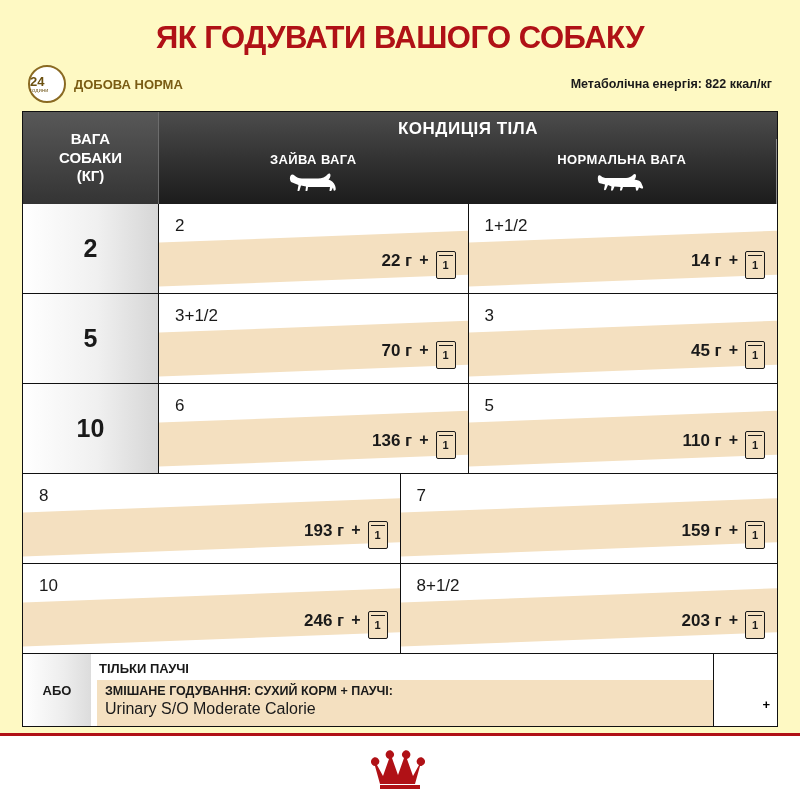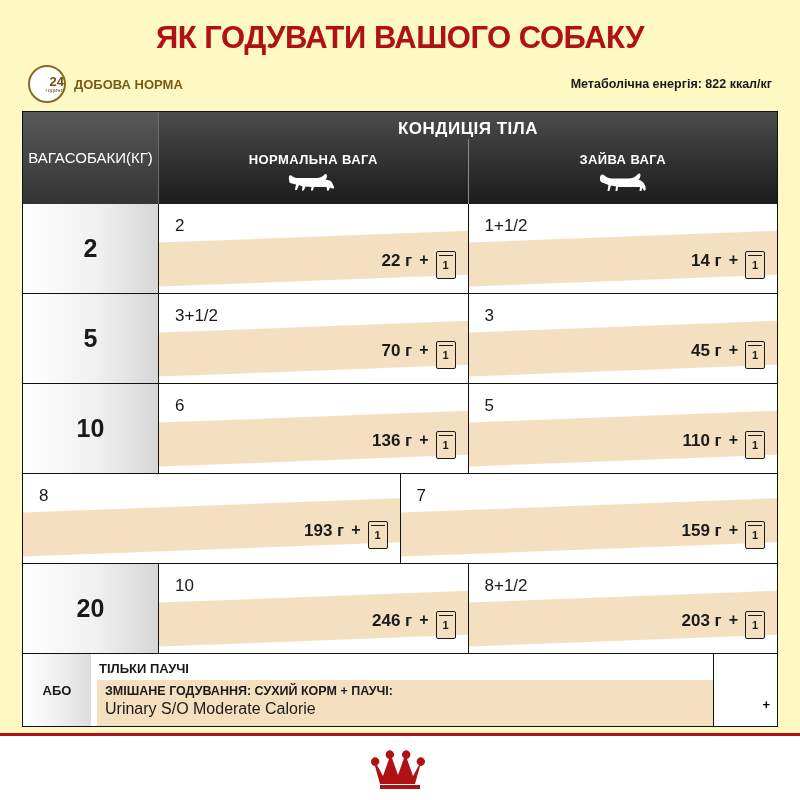--- a/index.html
+++ b/index.html
@@ -43,21 +43,21 @@
     gap: 8px;
   }
   .clock {
     width: 34px;
     height: 34px;
     border-radius: 50%;
     border: 2px solid #8a6a22;
     color: #6b5010;
     display: flex;
     flex-direction: column;
-    align-items: flex-end;
+    align-items: flex-start;
     justify-content: center;
     line-height: 1;
     background: #fff;
   }
   .clock .big { font-size: 13px; font-weight: bold; }
   .clock .small { font-size: 5.5px; letter-spacing: 0.2px; }
   .daily-label {
     color: #7a5c14;
     font-weight: bold;
     font-size: 13px;
@@ -78,24 +78,24 @@
   .thead {
     display: flex;
     height: 92px;
     background: linear-gradient(180deg,#4c4c4c 0%,#2e2e2e 60%,#1c1c1c 100%);
     color: #fff;
   }
   .weight-head {
     width: 135px;
     flex: none;
     display: flex;
-    flex-direction: row;
-    align-items: center;
-    justify-content: center;
-    font-weight: normal;
+    flex-direction: column;
+    align-items: center;
+    justify-content: center;
+    font-weight: bold;
     font-size: 15px;
     line-height: 1.25;
     text-transform: uppercase;
     border-right: 1px solid #6d6d6d;
     background: linear-gradient(180deg,#585858 0%,#343434 100%);
   }
   .cond-head {
     flex: 1;
     display: flex;
     flex-direction: column;
@@ -316,32 +316,32 @@
 
     <div class="thead">
       <div class="weight-head">
         <span>ВАГА</span>
         <span>СОБАКИ</span>
         <span>(КГ)</span>
       </div>
       <div class="cond-head">
         <div class="cond-title">КОНДИЦІЯ ТІЛА</div>
         <div class="cond-cols">
+          <div class="cond-col">
+            <div class="cond-col-label">ЗАЙВА ВАГА</div>
+            <svg class="dog" viewBox="0 0 112 44">
+              <path fill="#ffffff" d="M12 26c-3-5-3-11 0-14 2-2 5-1 7 1 4 4 9 6 15 6h32c8 0 15-3 20-9 2-2 5-1 5 2 0 4-2 7-4 9 6 2 11 6 13 12 1 3 2 6 1 9-1 2-4 2-4 0l-1-5-3 6c-1 2-4 2-4 0l1-7H46l-1 7c-1 2-4 2-4 0l1-8-10-2-3 10c-1 2-4 2-4 0l2-11z"></path>
+            </svg>
+          </div>
           <div class="cond-col left">
             <div class="cond-col-label">НОРМАЛЬНА ВАГА</div>
             <svg class="dog" viewBox="0 0 112 44">
               <path fill="#ffffff" d="M10 28c-2-4-3-9-2-13 1-3 4-3 6-1 3 3 7 4 12 4h38c6 0 11-3 15-7 2-2 5-1 5 2 0 3-1 6-3 8l8 2c3 1 5 3 6 6l3 7c1 2-1 4-3 3l-5-2-2 5c-1 2-4 2-4 0l-1-6H58l-2 6c-1 2-4 2-4 0l1-6-12-1-3 7c-1 2-4 2-4 0l1-7-7-3-4 9c-1 2-4 2-4 0l2-10z"></path>
             </svg>
           </div>
-          <div class="cond-col">
-            <div class="cond-col-label">ЗАЙВА ВАГА</div>
-            <svg class="dog" viewBox="0 0 112 44">
-              <path fill="#ffffff" d="M12 26c-3-5-3-11 0-14 2-2 5-1 7 1 4 4 9 6 15 6h32c8 0 15-3 20-9 2-2 5-1 5 2 0 4-2 7-4 9 6 2 11 6 13 12 1 3 2 6 1 9-1 2-4 2-4 0l-1-5-3 6c-1 2-4 2-4 0l1-7H46l-1 7c-1 2-4 2-4 0l1-8-10-2-3 10c-1 2-4 2-4 0l2-11z"></path>
-            </svg>
-          </div>
         </div>
       </div>
     </div>
 
     <div class="tbody">
 
       <div class="row">
         <div class="wcell">2</div>
         <div class="dcell left">
           <div class="pouch-count">2</div>
@@ -422,21 +422,20 @@
           <div class="band"></div>
           <div class="gram">
             <span>159 г</span>
             <span class="plus">+</span>
             <span class="packicon">1</span>
           </div>
         </div>
       </div>
 
       <div class="row">
-        <div class="wcell">20</div>
         <div class="dcell left">
           <div class="pouch-count">10</div>
           <div class="band"></div>
           <div class="gram">
             <span>246 г</span>
             <span class="plus">+</span>
             <span class="packicon">1</span>
           </div>
         </div>
         <div class="dcell">

